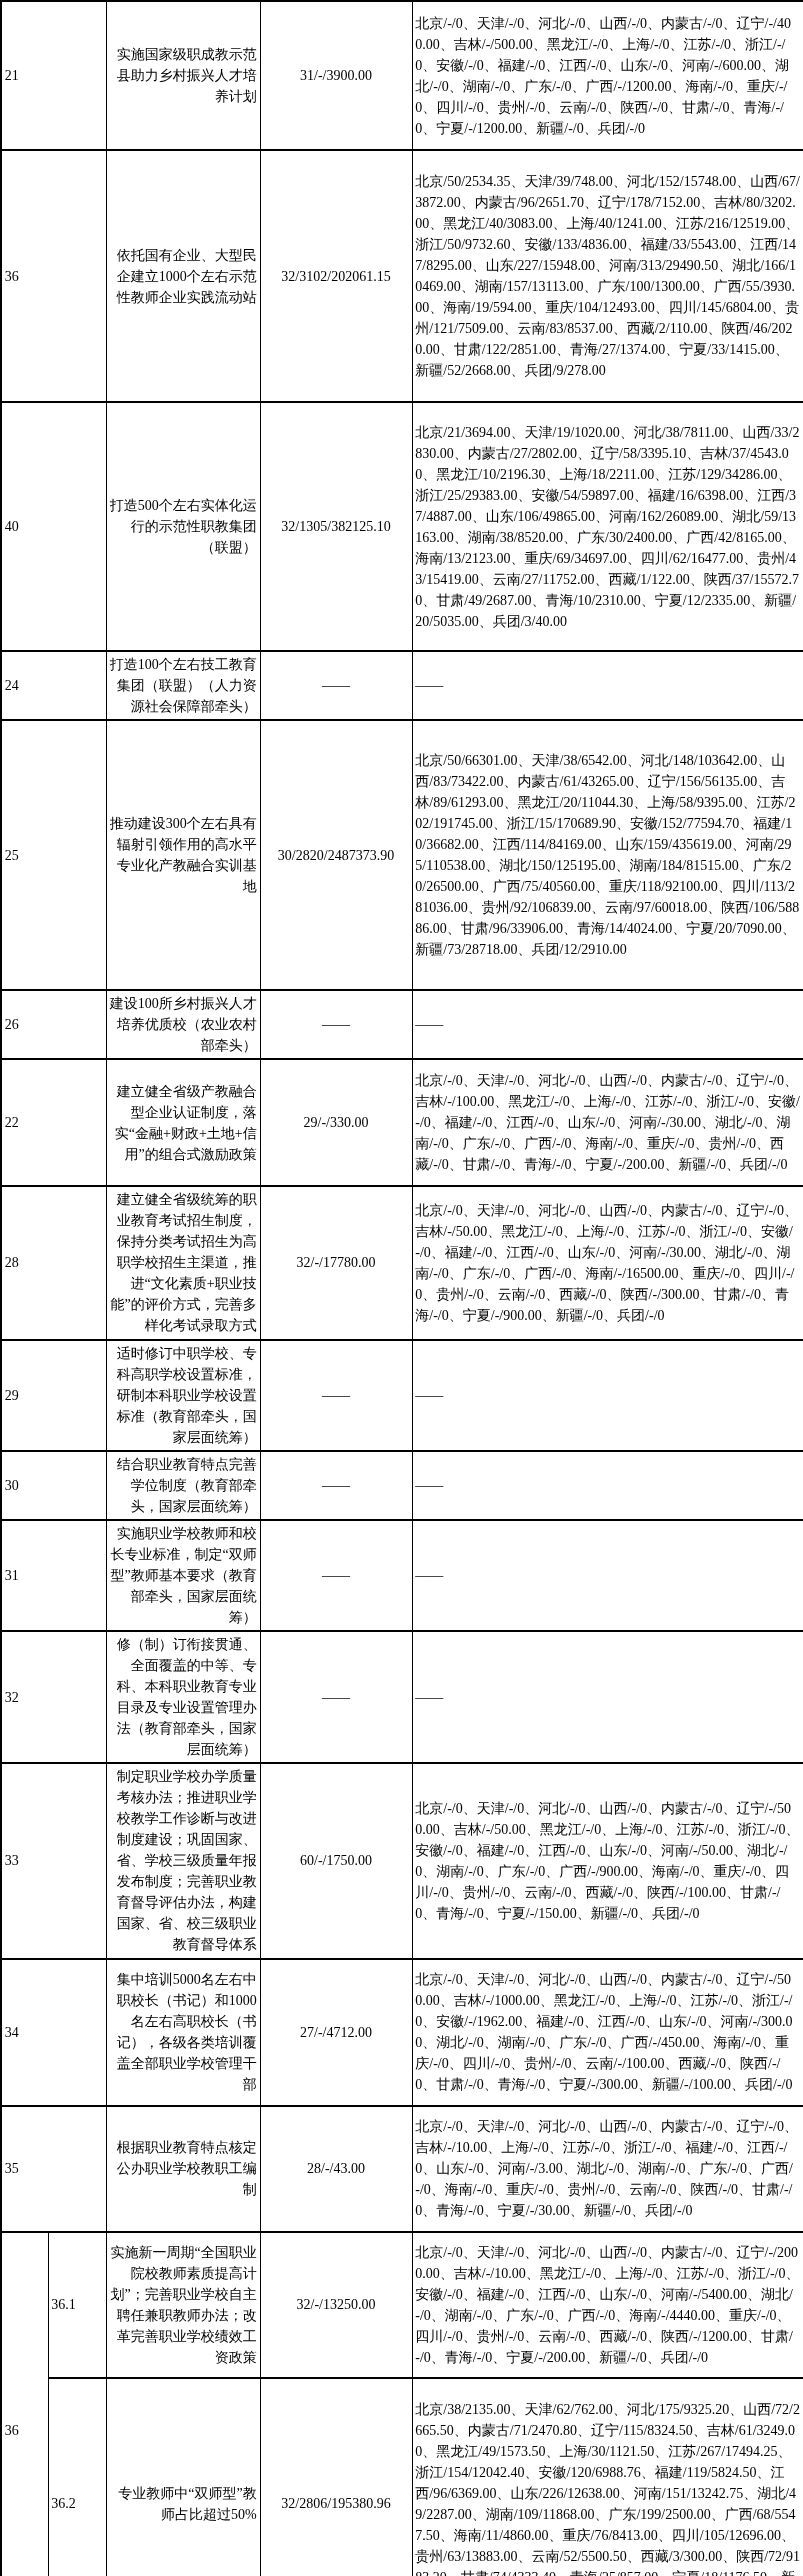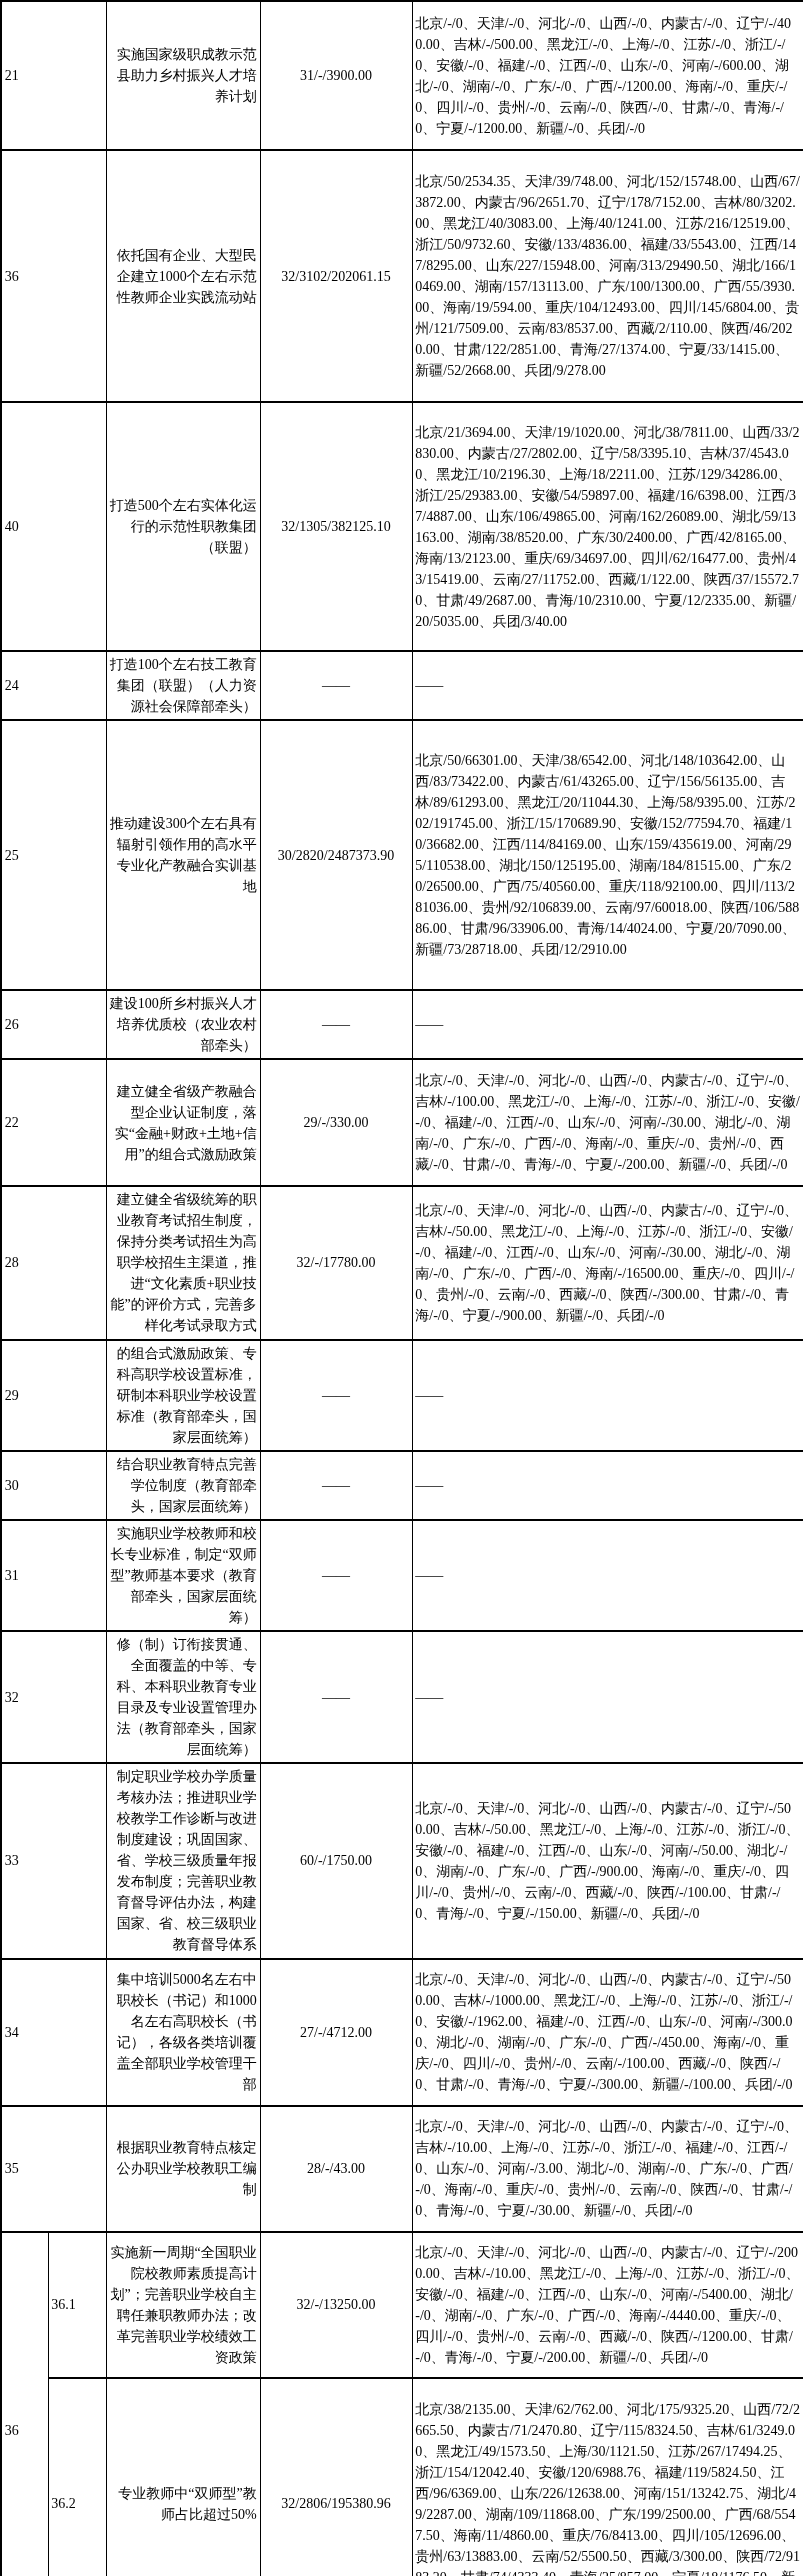--- a/index.html
+++ b/index.html
@@ -85,21 +85,21 @@
           <td class="detail">北京/-/0、天津/-/0、河北/-/0、山西/-/0、内蒙古/-/0、辽宁/-/0、吉林/-/100.00、黑龙江/-/0、上海/-/0、江苏/-/0、浙江/-/0、安徽/-/0、福建/-/0、江西/-/0、山东/-/0、河南/-/30.00、湖北/-/0、湖南/-/0、广东/-/0、广西/-/0、海南/-/0、重庆/-/0、贵州/-/0、西藏/-/0、甘肃/-/0、青海/-/0、宁夏/-/200.00、新疆/-/0、兵团/-/0</td>
         </tr>
         <tr style="height: 145px;">
           <td class="no" colspan="2">28</td>
           <td class="task">建立健全省级统筹的职业教育考试招生制度，保持分类考试招生为高职学校招生主渠道，推进“文化素质+职业技能”的评价方式，完善多样化考试录取方式</td>
           <td class="summary">32/-/17780.00</td>
           <td class="detail">北京/-/0、天津/-/0、河北/-/0、山西/-/0、内蒙古/-/0、辽宁/-/0、吉林/-/50.00、黑龙江/-/0、上海/-/0、江苏/-/0、浙江/-/0、安徽/-/0、福建/-/0、江西/-/0、山东/-/0、河南/-/30.00、湖北/-/0、湖南/-/0、广东/-/0、广西/-/0、海南/-/16500.00、重庆/-/0、四川/-/0、贵州/-/0、云南/-/0、西藏/-/0、陕西/-/300.00、甘肃/-/0、青海/-/0、宁夏/-/900.00、新疆/-/0、兵团/-/0</td>
         </tr>
         <tr style="height: 104px;">
           <td class="no" colspan="2">29</td>
-          <td class="task">的组合式激励政策、专科高职学校设置标准，研制本科职业学校设置标准（教育部牵头，国家层面统筹）</td>
+          <td class="task">适时修订中职学校、专科高职学校设置标准，研制本科职业学校设置标准（教育部牵头，国家层面统筹）</td>
           <td class="summary">——</td>
           <td class="detail">——</td>
         </tr>
         <tr style="height: 63px;">
           <td class="no" colspan="2">30</td>
           <td class="task">结合职业教育特点完善学位制度（教育部牵头，国家层面统筹）</td>
           <td class="summary">——</td>
           <td class="detail">——</td>
         </tr>
         <tr style="height: 107px;">

